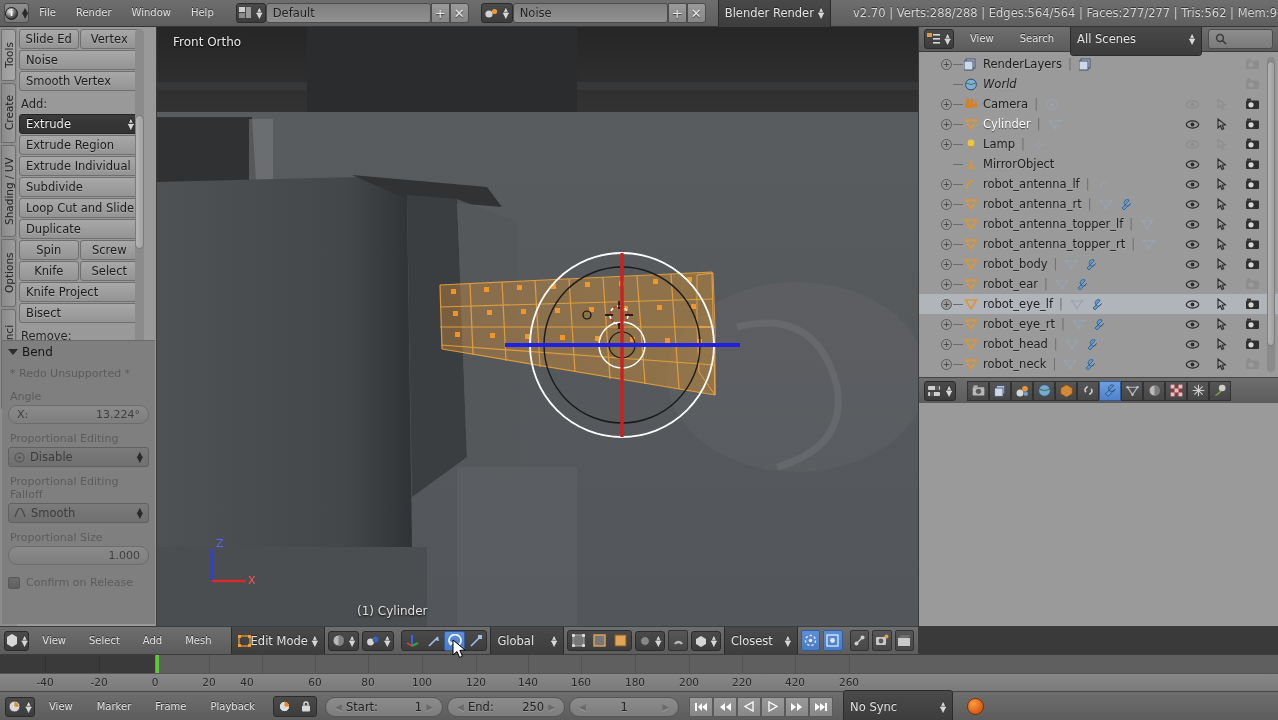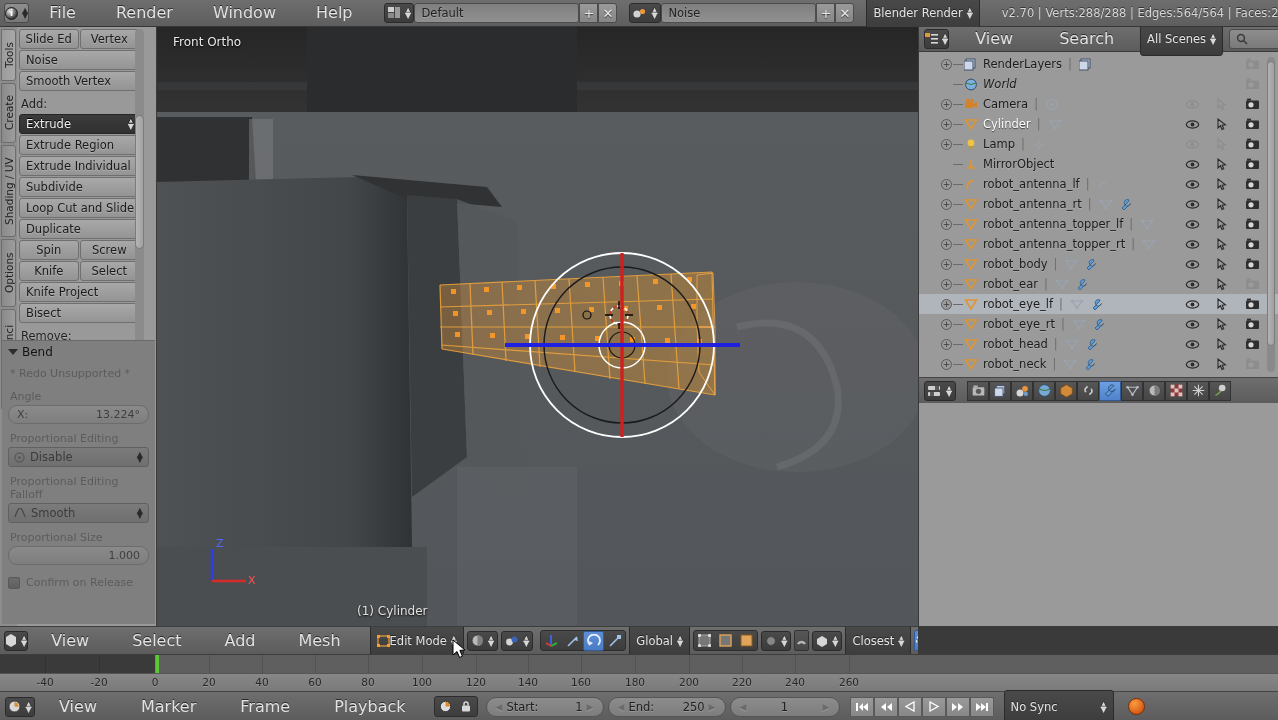--- a/index.html
+++ b/index.html
@@ -10,21 +10,21 @@
   
   .btn {
     background:linear-gradient(#9b9b9b,#828282);
     border:1px solid #4e4e4e; border-radius:3px; color:#1d1d1d;
     display:flex; align-items:center; justify-content:center;
     text-shadow:0 1px 0 rgba(255,255,255,.25);
     font-size:11.5px; height:20px; padding:16px 6px; white-space:nowrap;
   }
   .btn.dark { background:linear-gradient(#4a4a4a,#3c3c3c); color:#e4e4e4; border:1px solid #2b2b2b;
     text-shadow:0 -1px 0 rgba(0,0,0,.5);}
-  .menu-item { padding:0 20px; height:22px; line-height:22px; color:#e2e2e2; font-size:16px;
+  .menu-item { padding:0 10px; height:22px; line-height:22px; color:#e2e2e2; font-size:10px;
     text-shadow:0 -1px 0 rgba(0,0,0,.6); cursor:default; }
   .spin { display:inline-flex; flex-direction:column; line-height:5px; margin-left:4px; font-size:8px; color:#2a2a2a;}
   .spin.light { color:#d8d8d8; }
 
   
   #topbar { position:absolute; left:0; top:0; width:1278px; height:27px;
     background:linear-gradient(#6e6e6e,#5e5e5e); border-bottom:1px solid #363636;
     display:flex; align-items:center; padding:0 4px; }
   #topbar .blender-logo { width:26px; height:20px; border-radius:3px;
     background:linear-gradient(#8f8f8f,#787878); border:1px solid #4b4b4b;
@@ -1336,31 +1336,31 @@
         <div style="position: absolute; top: 0px; left: 689px; width: 1px; height: 18px; background: rgba(0, 0, 0, 0.13);"></div>
         <div style="position: absolute; top: 0px; left: 742px; width: 1px; height: 18px; background: rgba(0, 0, 0, 0.13);"></div>
         <div style="position: absolute; top: 0px; left: 795px; width: 1px; height: 18px; background: rgba(0, 0, 0, 0.13);"></div>
         <div style="position: absolute; top: 0px; left: 849px; width: 1px; height: 18px; background: rgba(0, 0, 0, 0.13);"></div>
       </div>
   <div id="tl-ruler">
         <span class="tick" style="left: 45px;">-40</span>
         <span class="tick" style="left: 99px;">-20</span>
         <span class="tick" style="left: 155px;">0</span>
         <span class="tick" style="left: 209px;">20</span>
-        <span class="tick" style="left: 262px; text-align: center;">40</span>
+        <span class="tick" style="left: 247px; text-align: center;">40</span>
         <span class="tick" style="left: 315px;">60</span>
         <span class="tick" style="left: 368px;">80</span>
         <span class="tick" style="left: 422px;">100</span>
         <span class="tick" style="left: 476px;">120</span>
         <span class="tick" style="left: 528px;">140</span>
         <span class="tick" style="left: 581px;">160</span>
         <span class="tick" style="left: 635px;">180</span>
         <span class="tick" style="left: 689px;">200</span>
         <span class="tick" style="left: 742px;">220</span>
-        <span class="tick" style="left: 795px;">240</span>
+        <span class="tick" style="left: 795px;">420</span>
         <span class="tick" style="left: 849px;">260</span>
       </div>
   <div id="tl-header">
     <div class="btn dark" style="width:30px;padding:0;">
       <svg width="13" height="13" viewBox="0 0 13 13">
         <circle cx="6.5" cy="6.5" r="5.5" fill="#d8d8d8" stroke="#3a3a3a"></circle>
         <path d="M6.5 6.5 L6.5 2 A4.5 4.5 0 0 1 10.5 7 Z" fill="#e08a2a"></path>
       </svg>
       <span class="spin light">
             <span>▲</span>

